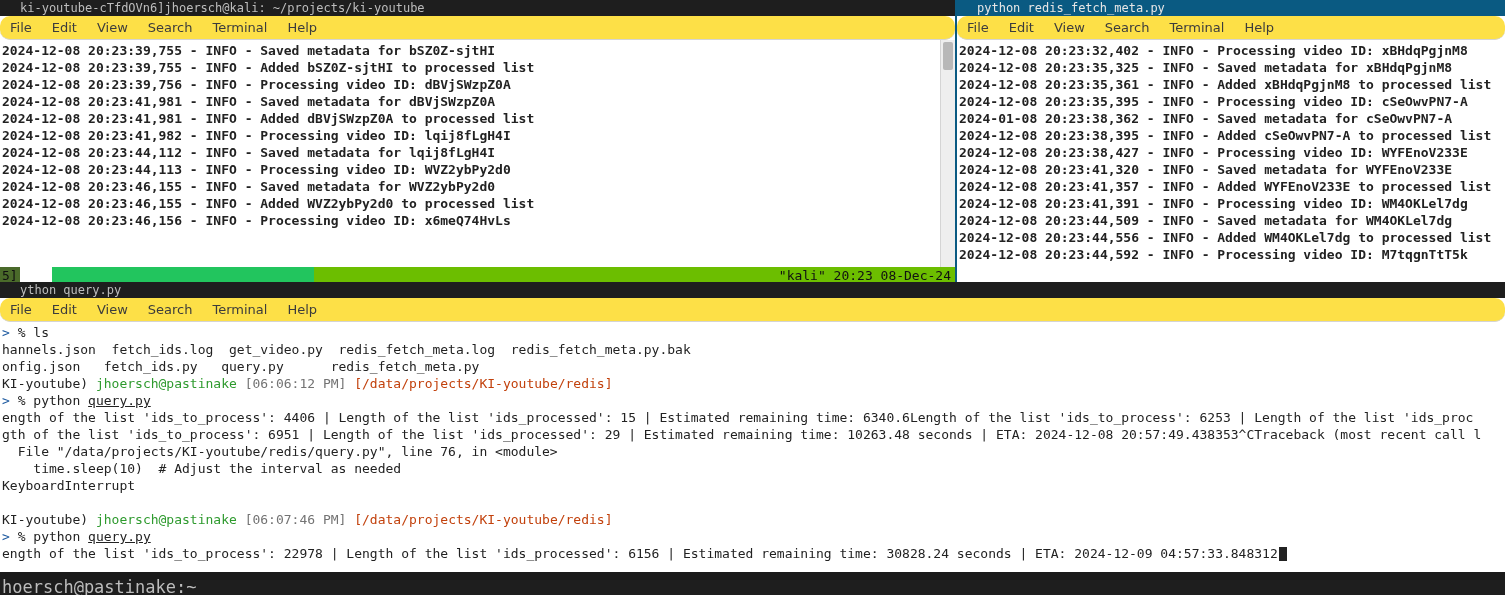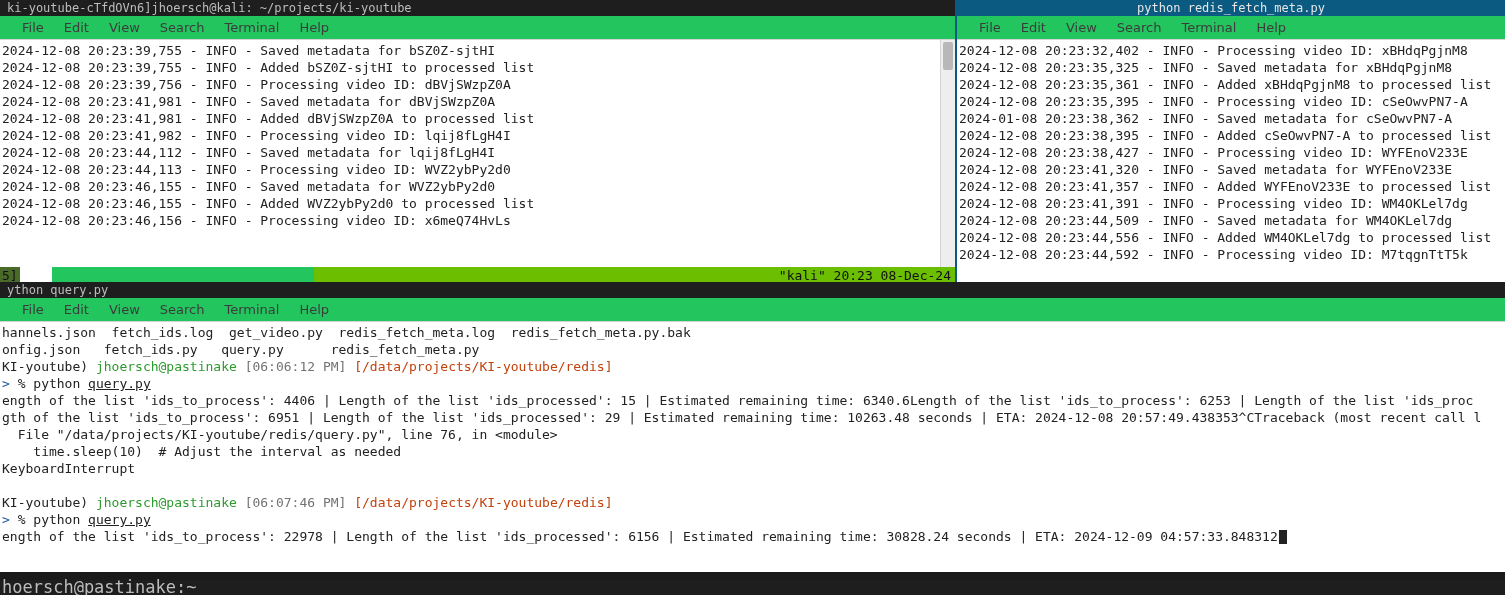--- a/index.html
+++ b/index.html
@@ -30,52 +30,54 @@
   .hdivider {
     position: absolute;
     left: 0; top: 284px; width: 1505px; height: 6px;
     background: #1a1a1a;
   }
 
   .titlebar {
     background: #1e1e1e;
     color: #bdbdbd;
     font-size: 12px;
-    padding: 0 7px;
+    padding: 0 20px;
     height: 16px;
     line-height: 16px;
     white-space: nowrap;
     overflow: hidden;
   }
-  #pane-tr .titlebar { background: #0a5a82; color: #e6e6e6; text-align: center; }
+  #pane-tr .titlebar { background: #0a5a82; color: #e6e6e6; }
 
   .menubar {
-    background: #22c55e;
+    background: #fde047;
     border-bottom: 1px solid #d4d4d4;
     height: 24px;
     display: flex;
     align-items: center;
-    padding: 0 12px;
+    padding: 0 0;
     gap: 0;
     font-family: "DejaVu Sans", "Liberation Sans", sans-serif;
     font-size: 13px;
     color: #3c3c3c;
+    border-radius: 10px;
   }
   .menuitem {
     padding: 2px 10px;
     cursor: default;
   }
 
   .term {
     flex: 1 1 auto;
     background: #ffffff;
     padding: 2px 2px 8px 2px;
     color: #222;
     overflow: hidden;
     position: relative;
+    font-weight: bold;
   }
   .term .line {
     white-space: pre;
     height: 17px;
     line-height: 17px;
   }
 
   .scrollbar {
     position: absolute;
     right: 0; top: 0; width: 15px; height: 100%;
@@ -190,20 +192,21 @@
   <div class="titlebar">ython query.py</div>
   <div class="menubar">
     <span class="menuitem">File</span>
     <span class="menuitem">Edit</span>
     <span class="menuitem">View</span>
     <span class="menuitem">Search</span>
     <span class="menuitem">Terminal</span>
     <span class="menuitem">Help</span>
   </div>
   <div class="term-b">
+    <div class="term-b-line"><span class="prompt-arrow">&gt; </span><span>% </span><span>ls</span></div>
     <div class="term-b-line">hannels.json  fetch_ids.log  get_video.py  redis_fetch_meta.log  redis_fetch_meta.py.bak</div>
     <div class="term-b-line">onfig.json   fetch_ids.py   query.py      redis_fetch_meta.py</div>
     <div class="term-b-line"><span>KI-youtube) </span><span class="prompt-user">jhoersch@pastinake </span><span class="prompt-time">[06:06:12 PM]</span><span class="prompt-path"> [/data/projects/KI-youtube/redis]</span></div>
     <div class="term-b-line"><span class="prompt-arrow">&gt; </span><span>% </span><span>python </span><span class="cmd-underline">query.py</span></div>
     <div class="term-b-line">ength of the list 'ids_to_process': 4406 | Length of the list 'ids_processed': 15 | Estimated remaining time: 6340.6Length of the list 'ids_to_process': 6253 | Length of the list 'ids_proc</div>
     <div class="term-b-line">gth of the list 'ids_to_process': 6951 | Length of the list 'ids_processed': 29 | Estimated remaining time: 10263.48 seconds | ETA: 2024-12-08 20:57:49.438353^CTraceback (most recent call l</div>
     <div class="term-b-line">  File "/data/projects/KI-youtube/redis/query.py", line 76, in &lt;module&gt;</div>
     <div class="term-b-line">    time.sleep(10)  # Adjust the interval as needed</div>
     <div class="term-b-line">KeyboardInterrupt</div>
     <div class="term-b-line"></div>

